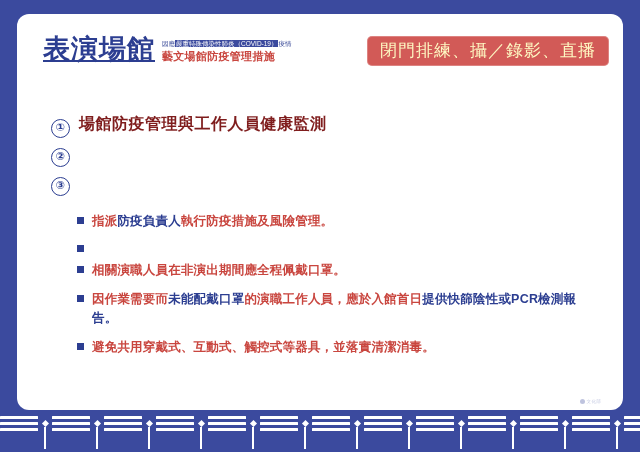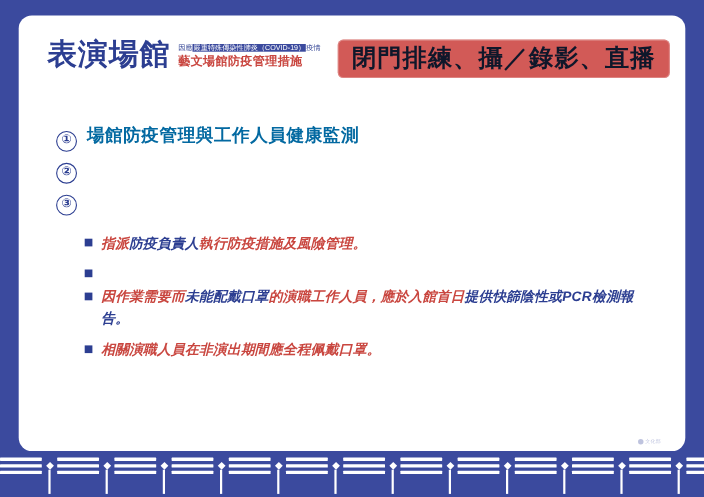--- a/index.html
+++ b/index.html
@@ -49,20 +49,21 @@
     display: flex;
     align-items: flex-end;
   }
   .venue-title {
     font-size: 27px;
     font-weight: bold;
     color: #2C3E91;
     letter-spacing: 1px;
     line-height: 1;
     white-space: nowrap;
+    text-decoration: underline;
   }
   .header-sub {
     margin-left: 7px;
     padding-bottom: 1px;
   }
   .sub-line-1 {
     font-size: 6.5px;
     color: #2C3E91;
     white-space: nowrap;
     line-height: 1.2;
@@ -85,23 +86,23 @@
   .mode-banner {
     position: absolute;
     right: 0;
     top: 0;
     background: #D25A57;
     border-radius: 5px;
     padding: 6px 13px 7px 13px;
     box-shadow: inset 0 0 0 1px rgba(255,255,255,0.25);
   }
   .mode-banner-text {
-    font-size: 22px;
-    font-weight: bold;
-    color: #0f172a;
+    font-size: 17px;
+    font-weight: normal;
+    color: #fef9c3;
     letter-spacing: 1px;
     line-height: 1;
     white-space: nowrap;
   }
 
   
   .num-list {
     position: absolute;
     left: 34px;
     top: 100px;
@@ -123,32 +124,31 @@
     font-weight: bold;
     line-height: 15px;
     text-align: center;
     margin-right: 9px;
     position: relative;
     top: 2px;
   }
   .num-text {
     font-size: 16px;
     font-weight: bold;
-    color: #0369a1;
+    color: #7f1d1d;
     letter-spacing: 0.5px;
     line-height: 1.2;
   }
 
   
   .bullet-list {
     position: absolute;
     left: 60px;
     top: 198px;
     right: 26px;
-    font-style: italic;
   }
   .bullet-item {
     display: flex;
     align-items: flex-start;
     margin-bottom: 9px;
   }
   .bullet-mark {
     flex: 0 0 auto;
     width: 7px;
     height: 7px;
@@ -280,25 +280,29 @@
     <div class="bullet-list" id="bullet-list">
         <div class="bullet-item">
           <span class="bullet-mark"></span>
           <div class="bullet-text"><span class="r">指派</span><span class="b">防疫負責人</span><span class="r">執行防疫措施及風險管理。</span></div>
         </div>
         <div class="bullet-item">
           <span class="bullet-mark"></span>
         </div>
         <div class="bullet-item">
           <span class="bullet-mark"></span>
-          <div class="bullet-text"><span class="r">因作業需要而</span><span class="b">未能配戴口罩</span><span class="r">的演職工作人員，應於入館首日</span><span class="b">提供快篩陰性或PCR檢測報告。</span></div>
+          <div class="bullet-text"><span class="r">相關演職人員在非演出期間應全程佩戴口罩。</span></div>
         </div>
         <div class="bullet-item">
           <span class="bullet-mark"></span>
-          <div class="bullet-text"><span class="r">相關演職人員在非演出期間應全程佩戴口罩。</span></div>
+          <div class="bullet-text"><span class="r">因作業需要而</span><span class="b">未能配戴口罩</span><span class="r">的演職工作人員，應於入館首日</span><span class="b">提供快篩陰性或PCR檢測報告。</span></div>
+        </div>
+        <div class="bullet-item">
+          <span class="bullet-mark"></span>
+          <div class="bullet-text"><span class="r">避免共用穿戴式、互動式、觸控式等器具，並落實清潔消毒。</span></div>
         </div>
       </div>
 
     <div class="logo-mark">
       <span class="logo-dot"></span>
       <span class="logo-text">文化部</span>
     </div>
 
   </div>
 

